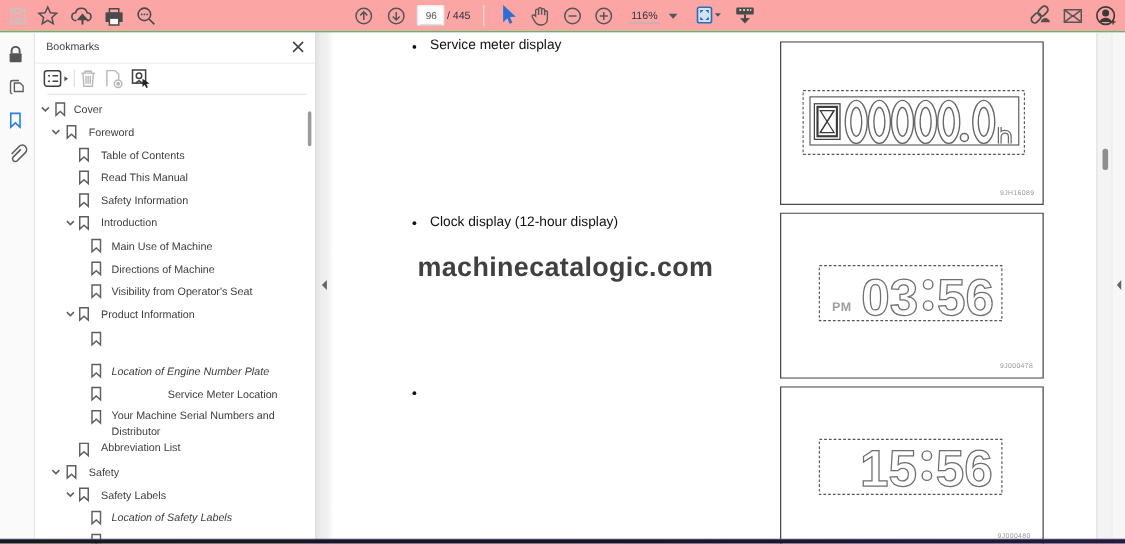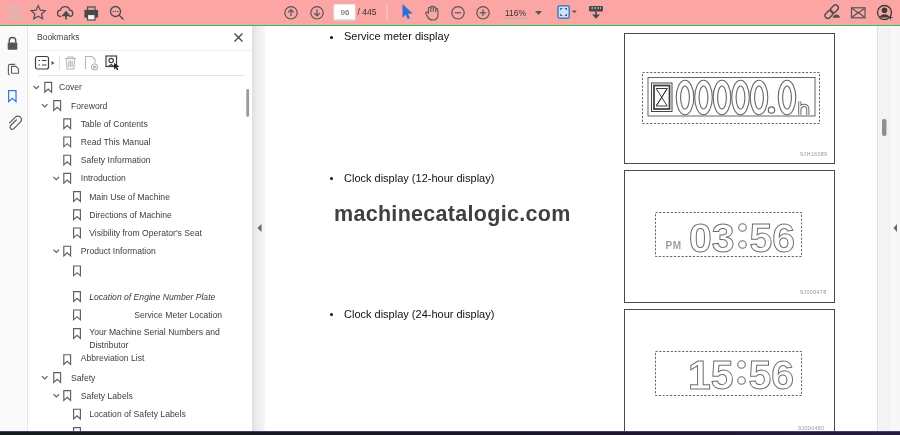--- a/index.html
+++ b/index.html
@@ -214,36 +214,35 @@
     <div class="t bmtext" style="left: 61.2px; top: 164.5px;">Main Use of Machine</div>
     <div class="t bmtext" style="left: 61.2px; top: 182.7px;">Directions of Machine</div>
     <div class="t bmtext" style="left: 61.2px; top: 200.9px;">Visibility from Operator's Seat</div>
     <div class="t bmtext" style="left: 52.8px; top: 219.1px;">Product Information</div>
     <div class="t bmtext" style="left: 61.2px; top: 264.5px; font-style: italic;">Location of Engine Number Plate</div>
     <div class="t bmtext" style="left: 61.2px; top: 282.9px; margin-left: 45px;">Service Meter Location</div>
     <div class="t bmtext" style="left: 61.2px; top: 300.3px;">Your Machine Serial Numbers and<br>Distributor</div>
     <div class="t bmtext" style="left: 52.8px; top: 326px;">Abbreviation List</div>
     <div class="t bmtext" style="left: 43px; top: 345.5px; text-align: center;">Safety</div>
     <div class="t bmtext" style="left: 52.8px; top: 363.5px;">Safety Labels</div>
-    <div class="t bmtext" style="left: 61.2px; top: 382.1px;">Location of Safety Labels</div>
+    <div class="t bmtext" style="left: 61.2px; top: 382.1px; font-style: italic;">Location of Safety Labels</div>
   </div>
 
 <div id="splitter">
   <svg width="14" height="409" style="position:absolute;left:0;top:0">
     <path d="M9.5,198 l-4,4 l4,4 z" fill="#666"></path>
   </svg>
 </div>
 
 <div id="pagearea">
   <div class="blt" style="left:64px;top:9.5px;"></div>
   <div class="t ctext" style="left:78px;top:4px;">Service meter display</div>
   <div class="blt" style="left:64px;top:151px;"></div>
   <div class="t ctext" style="left:78px;top:145.5px;">Clock display (12-hour display)</div>
   <div class="blt" style="left:64px;top:287px;"></div>
-  <div class="t ctext" style="left:78px;top:281.5px;">Clock display (24-hour display)</div>
   <div id="wm">machinecatalogic.com</div>
 
   <svg width="214" height="132" style="position:absolute;left:357px;top:7px;">
     <rect x="1.5" y="0.5" width="210" height="130" fill="#fff" stroke="#4a4a4a" stroke-width="1"></rect>
     <rect x="19.5" y="39.5" width="177" height="51" fill="none" stroke="#555" stroke-width="0.9" stroke-dasharray="2.2,1.6"></rect>
     <rect x="25" y="44.5" width="167" height="38.5" fill="none" stroke="#555" stroke-width="0.9"></rect>
 
     <rect x="28.5" y="50" width="20.5" height="28.5" fill="none" stroke="#444" stroke-width="1"></rect>
     <rect x="31" y="52.5" width="15.5" height="23.5" fill="none" stroke="#3a3a3a" stroke-width="1.7"></rect>
     <g stroke="#3a3a3a" stroke-width="1" fill="none">

